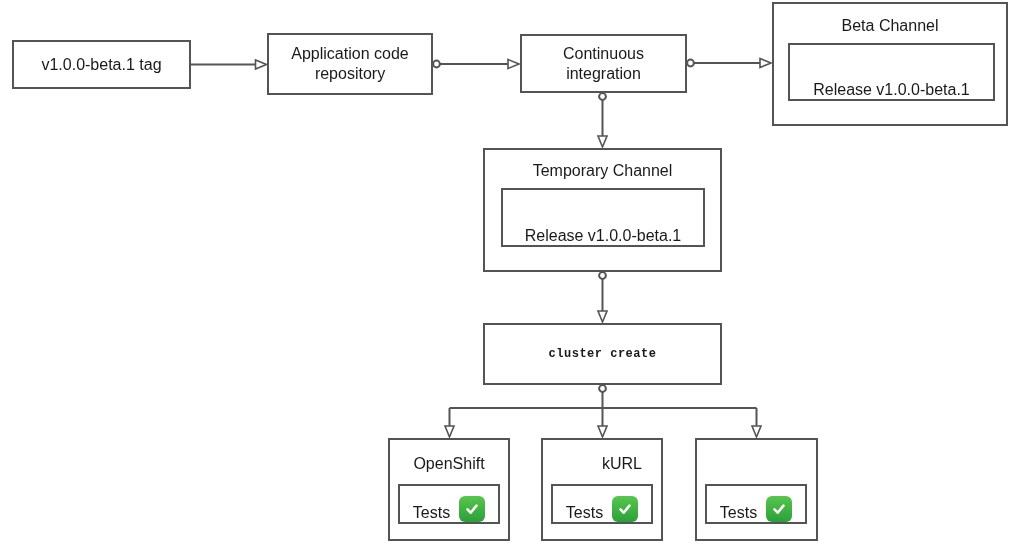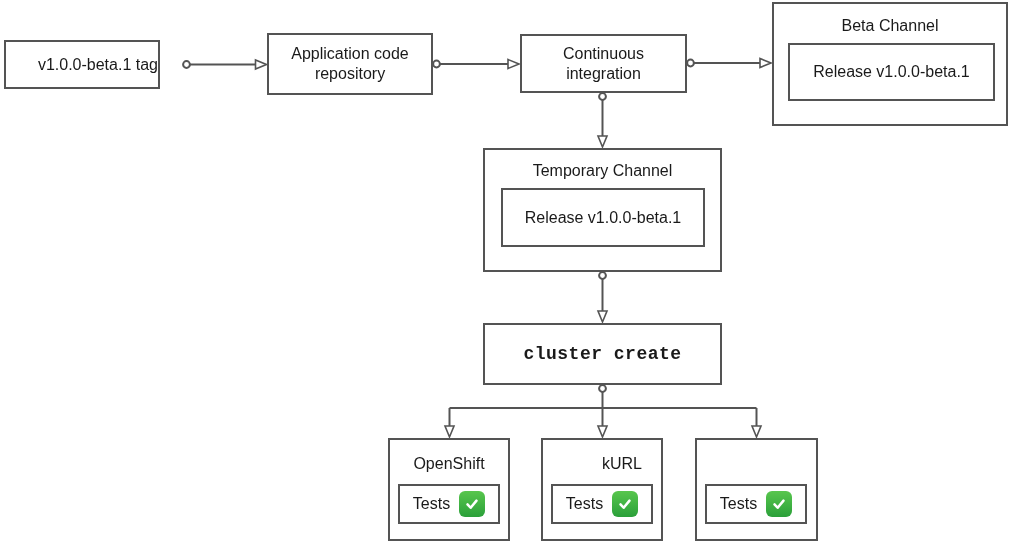--- a/index.html
+++ b/index.html
@@ -44,34 +44,34 @@
     text-align:center;
   }
   .node .label {
     font-size:16px; line-height:20px;
     color:var(--text-color,#1a1a1a);
   }
   .label.w-narrow { max-width:132px; }
   .label.mono {
     font-family:"Liberation Mono","DejaVu Sans Mono",monospace;
     font-weight:bold;
-    font-size:18px;
+    font-size:12px;
     letter-spacing:0.5px;
   }
   .container-title {
     position:absolute; left:0; right:0;
     text-align:center;
     font-size:16px; line-height:20px;
     color:var(--text-color,#1a1a1a);
   }
   .inner-box {
     position:absolute;
     background:#ffffff;
     border:2px solid var(--stroke-color,#545454);
-    display:flex; align-items:center; justify-content:center;
+    display:flex; align-items:flex-end; justify-content:center;
     gap:9px;
     font-size:16px;
     color:var(--text-color,#1a1a1a);
   }
   .check-icon {
     display:inline-flex; align-items:center; justify-content:center;
     width:26px; height:26px;
     border-radius:6px;
     background:linear-gradient(180deg, var(--check-green-top,#58c64d) 0%, var(--check-green-bottom,#2ba03a) 100%);
     flex:0 0 auto;
@@ -121,21 +121,21 @@
       <polyline points="449.5,408 756.5,408"></polyline>
       <line x1="449.5" y1="408" x2="449.5" y2="426"></line>
       <path class="arrowhead" d="M449.5 437 L445 426 L454 426 Z"></path>
       <line x1="602.5" y1="408" x2="602.5" y2="426"></line>
       <path class="arrowhead" d="M602.5 437 L598 426 L607 426 Z"></path>
       <line x1="756.5" y1="408" x2="756.5" y2="426"></line>
       <path class="arrowhead" d="M756.5 437 L752 426 L761 426 Z"></path>
     </g>
   </svg>
 
-  <div class="node simple" style="left:4px; top:40px; width:156px; height:49px;justify-content:flex-end;">
+  <div class="node simple" style="left:12px; top:40px; width:179px; height:49px;">
     <div class="label">v1.0.0-beta.1 tag</div>
   </div>
 
   <div class="node simple" style="left:267px; top:33px; width:166px; height:62px;">
     <div class="label w-narrow">Application code repository</div>
   </div>
 
   <div class="node simple" style="left:520px; top:34px; width:167px; height:59px;">
     <div class="label w-narrow">Continuous integration</div>
   </div>

